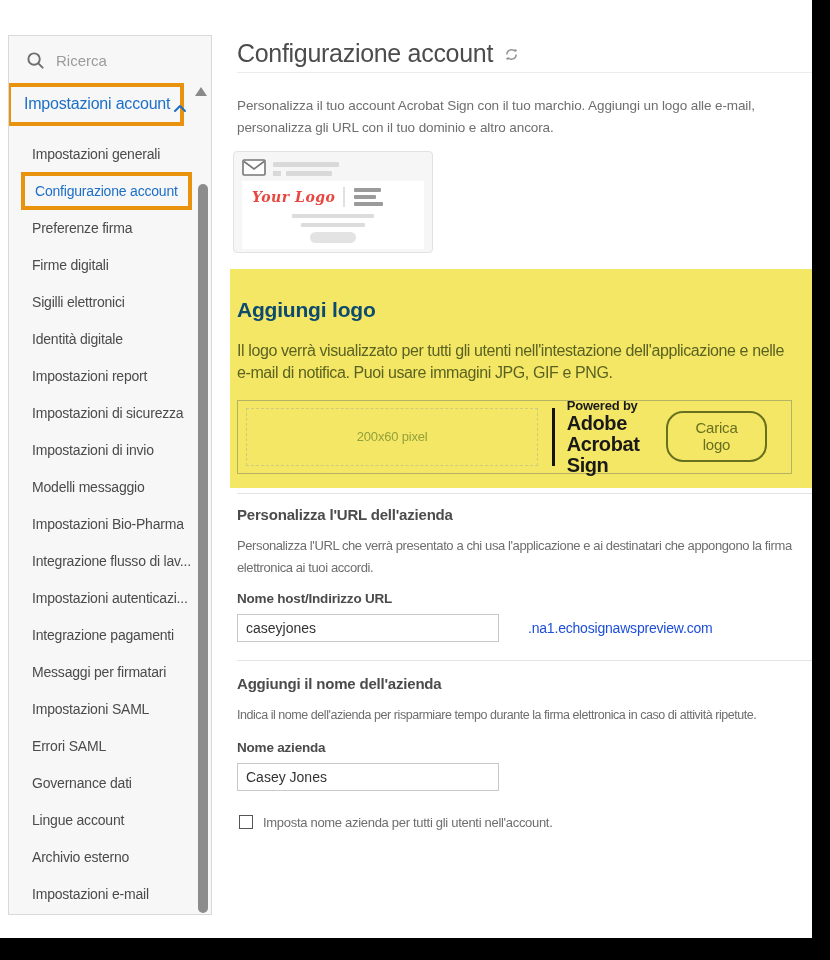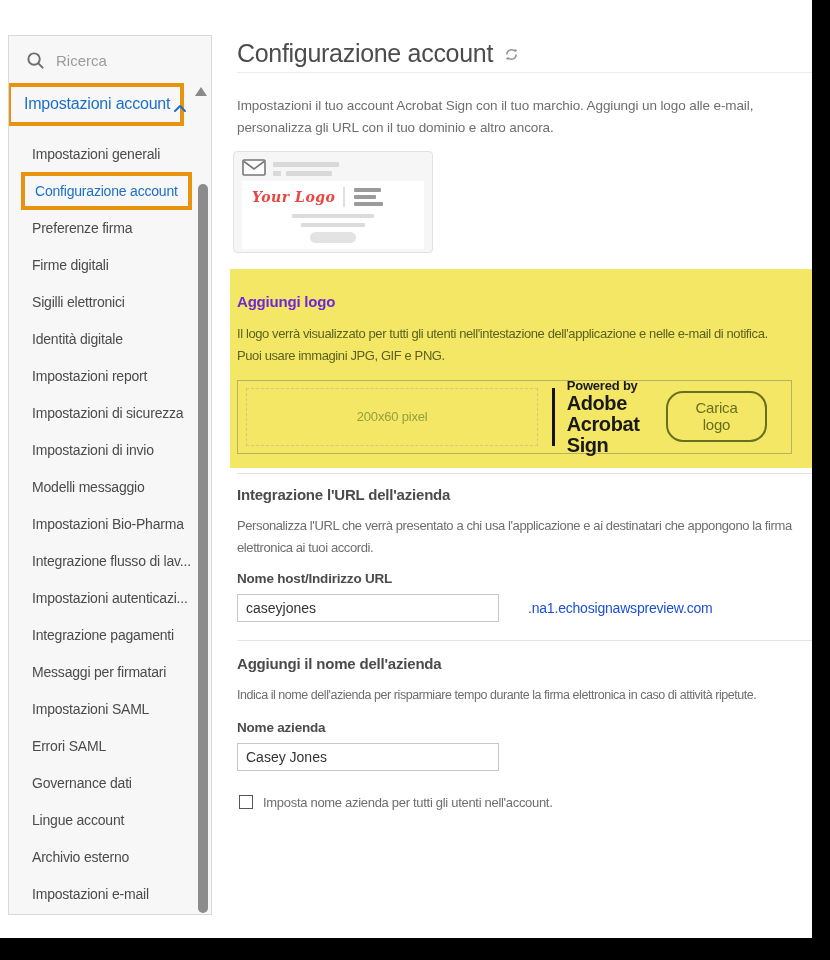--- a/index.html
+++ b/index.html
@@ -81,23 +81,23 @@
   .logo-lines{display:flex;flex-direction:column;gap:3px;}
   .ll{height:4px;background:#9b9b9b;border-radius:1px;}
   .ll1{width:27px;}.ll2{width:22px;}.ll3{width:29px;}
   .cl{background:#dcdcdc;border-radius:1px;margin:0 auto;}
   .cl1{width:82px;height:4px;margin-top:7px;}
   .cl2{width:64px;height:4px;margin-top:5px;}
   .pc-pill{width:46px;height:11px;border-radius:6px;background:#e3e3e3;margin:5px auto 0;}
 
   
   .logo-highlight{background:#F5E766;margin-top:16px;padding:12px 20px 14px 7px;}
-  .yh-title{font-size:15px;font-weight:700;color:#6d28d9;letter-spacing:-0.2px;}
+  .yh-title{font-size:21px;font-weight:700;color:#0c4a6e;letter-spacing:-0.2px;}
   .yh-desc{
-    margin-top:10px;font-size:13px;letter-spacing:-0.4px;line-height:22px;color:#5a6222;
+    margin-top:10px;font-size:16px;letter-spacing:-0.4px;line-height:22px;color:#5a6222;
     max-width:560px;
   }
   .upload-row{
     border:1px solid #b7b163;display:flex;align-items:center;
     margin-top:12px;padding:7px 8px;height:58px;
   }
   .size-box{
     width:352px;height:58px;box-sizing:border-box;border:1px dashed #cfca7e;
     display:flex;align-items:center;justify-content:center;
     font-size:13px;color:#93A13B;letter-spacing:-0.2px;
@@ -240,21 +240,21 @@
         <path d="M19.5 12a7.5 7.5 0 0 1-12.9 5.2" stroke="#8f8f8f" stroke-width="2.2"></path>
         <path d="M4.5 12a7.5 7.5 0 0 1 12.9-5.2" stroke="#8f8f8f" stroke-width="2.2"></path>
         <path d="M16.6 3.2 21 4.8l-3 3.4z" fill="#8f8f8f"></path>
         <path d="M7.4 20.8 3 19.2l3-3.4z" fill="#8f8f8f"></path>
       </svg>
     </span>
   </div>
 
   <div class="divider"></div>
 
-  <p class="intro">Impostazioni il tuo account Acrobat Sign con il tuo marchio. Aggiungi un logo alle e-mail, personalizza gli URL con il tuo dominio e altro ancora.</p>
+  <p class="intro">Personalizza il tuo account Acrobat Sign con il tuo marchio. Aggiungi un logo alle e-mail, personalizza gli URL con il tuo dominio e altro ancora.</p>
 
   <div class="preview-card">
     <div class="pc-top">
       <span style="display:inline-flex;">
         <svg width="24" height="17" viewBox="0 0 24 17" fill="none">
           <rect x="1" y="1" width="22" height="15" rx="1" stroke="#777" stroke-width="1.6" fill="#fdfdfd"></rect>
           <polyline points="2,2.5 12,10 22,2.5" stroke="#777" stroke-width="1.6" fill="none"></polyline>
         </svg>
       </span>
       <div class="pc-lines">
@@ -293,21 +293,21 @@
         <div class="powered">Powered by</div>
         <div class="brand">Adobe</div>
         <div class="brand">Acrobat Sign</div>
       </div>
       <button class="upload-btn">Carica logo</button>
     </div>
   </section>
 
   <div class="section-divider" style="margin-top:5px;"></div>
 
-  <h2 class="sec-title">Integrazione l'URL dell'azienda</h2>
+  <h2 class="sec-title">Personalizza l'URL dell'azienda</h2>
   <p class="desc">Personalizza l'URL che verrà presentato a chi usa l'applicazione e ai destinatari che appongono la firma elettronica ai tuoi accordi.</p>
   <label class="field-label">Nome host/Indirizzo URL</label>
   <div class="input-row">
     <input class="text-input" type="text" value="caseyjones" style="">
     <span class="suffix">.na1.echosignawspreview.com</span>
   </div>
 
   <div class="section-divider"></div>
 
   <h2 class="sec-title company">Aggiungi il nome dell'azienda</h2>

